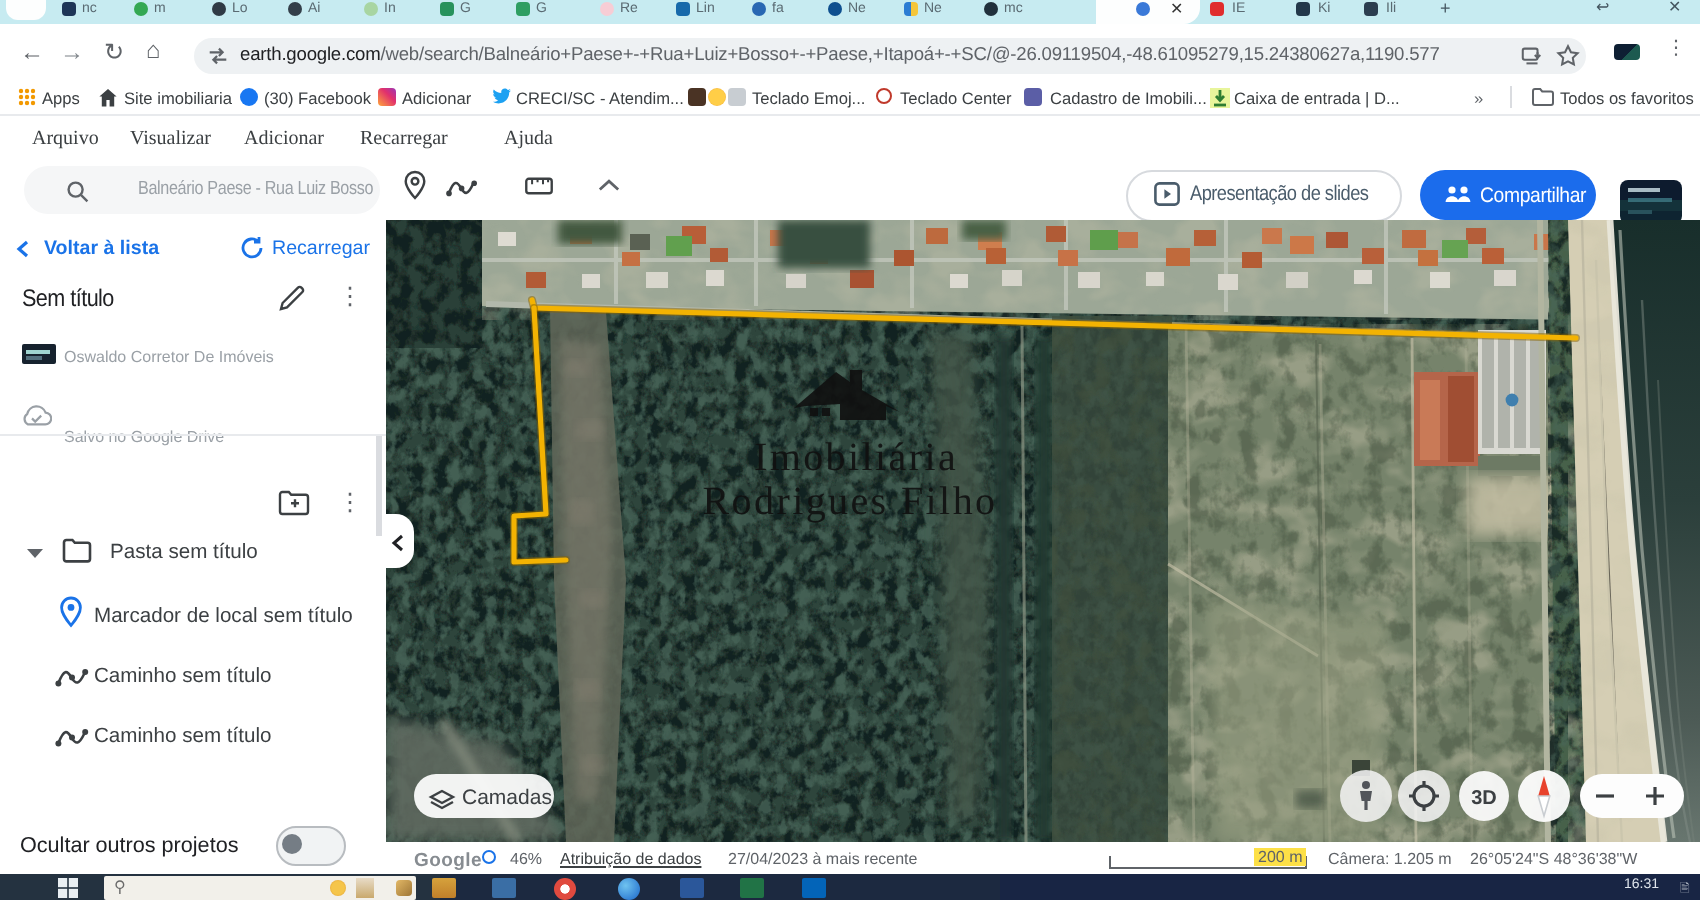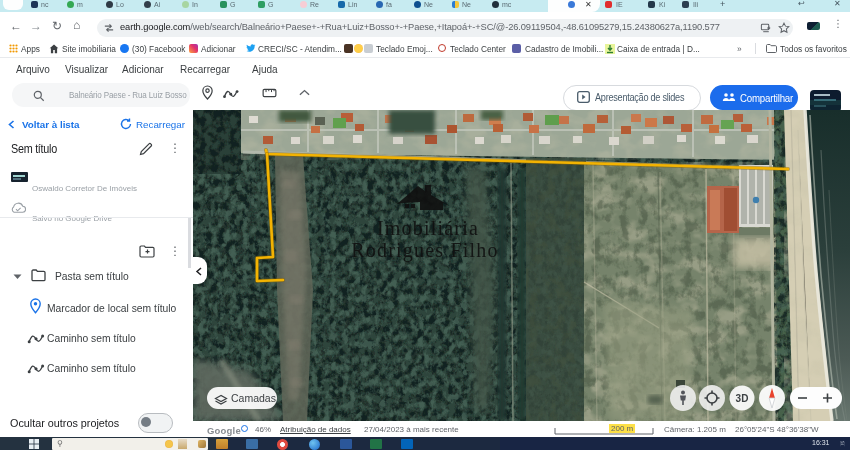--- a/index.html
+++ b/index.html
@@ -14,21 +14,21 @@
   #toolbar{left:0;top:12px;width:850px;height:28px;background:#fff;}
   .navic{position:absolute;top:5px;font-size:12px;color:#5f6368;}
   #urlpill{position:absolute;left:97px;top:7px;width:696px;height:18px;background:#eef1f3;border-radius:9px;}
   #urltext{position:absolute;left:23px;top:3px;font-size:9.3px;color:#5f6368;white-space:nowrap;overflow:hidden;width:600px;letter-spacing:-0.1px;}
   
   #bookmarks{left:0;top:40px;width:850px;height:17px;background:#fff;border-bottom:1px solid #e8eaed;}
   .bm{position:absolute;top:4px;font-size:8.3px;color:#3c4043;white-space:nowrap;}
   .bmi{position:absolute;top:4px;width:9px;height:9px;border-radius:2px;}
   
   #menurow{left:0;top:58px;width:850px;height:23px;background:#fff;}
-  .mi{position:absolute;top:6px;font-size:10px;color:#3c4043;}
+  .mi{position:absolute;top:6px;font-size:10px;color:#3c4043;font-family:Liberation Serif, serif;}
   
   #searchrow{left:0;top:81px;width:850px;height:29px;background:#fff;}
   
   #sidebar{left:0;top:110px;width:193px;height:327px;background:#fff;text-align:center;}
   #sidebar span,#searchrow span,#statusbar span{white-space:nowrap;}
   
   #statusbar{left:193px;top:421px;width:657px;height:16px;background:#fff;font-size:8px;color:#5f6368;}
   
   #taskbar{left:0;top:437px;width:850px;height:13px;background:#1f2c3a;}
 </style>
@@ -227,21 +227,21 @@
   <span class="abs" style="left:11px;top:32px;font-size:12px;color:#202124;letter-spacing:-0.3px;transform:scaleX(0.9);transform-origin:0 0;">Sem título</span>
   <svg class="abs" style="left:139px;top:32px;" width="14" height="14" viewBox="0 0 14 14">
     <path d="M1.5 12.5l.8-3L10 1.8a1.2 1.2 0 011.7 0l.5.5a1.2 1.2 0 010 1.7L4.5 11.7z" fill="none" stroke="#3c4043" stroke-width="1.2"></path>
   </svg>
   <span class="abs" style="left:169px;top:31px;font-size:12px;color:#5f6368;letter-spacing:0;">⋮</span>
 
   <div class="abs" style="left:11px;top:62px;width:17px;height:10px;background:#16222e;border-radius:1px;">
     <div class="abs" style="left:2px;top:3px;width:12px;height:1.5px;background:#9fd4d0;"></div>
     <div class="abs" style="left:2px;top:6px;width:8px;height:1.5px;background:#53707e;"></div>
   </div>
-  <span class="abs" style="left:32px;top:64px;font-size:8px;color:#9aa0a6;margin-top:10px;">Oswaldo Corretor De Imóveis</span>
+  <span class="abs" style="left:32px;top:64px;font-size:8px;color:#9aa0a6;">Oswaldo Corretor De Imóveis</span>
 
   <svg class="abs" style="left:10px;top:92px;" width="16" height="11" viewBox="0 0 16 11">
     <path d="M12.8 4.3A4.8 4.8 0 003.6 5 3 3 0 004 10.2h8.5a2.8 2.8 0 00.3-5.9z" fill="none" stroke="#9aa0a6" stroke-width="1.1"></path>
     <path d="M6 7.2l1.6 1.6 3-3" fill="none" stroke="#9aa0a6" stroke-width="1.1"></path>
   </svg>
   <span class="abs" style="left:32px;top:104px;font-size:8px;color:#9aa0a6;">Salvo no Google Drive</span>
 
   <div class="abs" style="left:0;top:107px;width:193px;height:1px;background:#e8eaed;"></div>
 
   <svg class="abs" style="left:139px;top:135px;" width="16" height="13" viewBox="0 0 16 13">
@@ -529,21 +529,21 @@
 
 <div class="abs" id="statusbar">
   <span class="abs" style="left:14px;top:3.5px;font-size:9.5px;font-weight:bold;color:#878c91;letter-spacing:0.2px;">Google</span>
   <div class="abs" style="left:48px;top:4px;width:5px;height:5px;border:1.8px solid #1a73e8;border-radius:50%;"></div>
   <span class="abs" style="left:62px;top:4px;">46%</span>
   <span class="abs" style="left:87px;top:4px;color:#3c4043;text-decoration:underline;">Atribuição de dados</span>
   <span class="abs" style="left:171px;top:4px;">27/04/2023 à mais recente</span>
   <svg class="abs" style="left:361px;top:6px;" width="100" height="8" viewBox="0 0 100 8">
     <path d="M1 1v6h98v-6" fill="none" stroke="#5f6368" stroke-width="1"></path>
   </svg>
-  <span class="abs" style="left:416px;top:3px;background:#fde047;padding:0 2px;">200 m</span>
+  <span class="abs" style="left:434px;top:3px;background:#fde047;padding:0 2px;">200 m</span>
   <span class="abs" style="left:471px;top:4px;">Câmera: 1.205 m</span>
   <span class="abs" style="left:542px;top:4px;">26°05'24"S 48°36'38"W</span>
   <span class="abs" style="left:629px;top:4px;margin-left:47px;">12 m</span>
 </div>
 
 <div class="abs" id="taskbar">
   <div class="abs" style="left:0;top:0;width:850px;height:13px;background:linear-gradient(90deg,#243240 0 220px,#1c2940 220px 500px,#182544 500px);"></div>
   <svg class="abs" style="left:29px;top:2px;" width="10" height="10" viewBox="0 0 10 10">
     <g fill="#e8eef2">
         <rect x="0" y="0" width="4.6" height="4.6"></rect>

